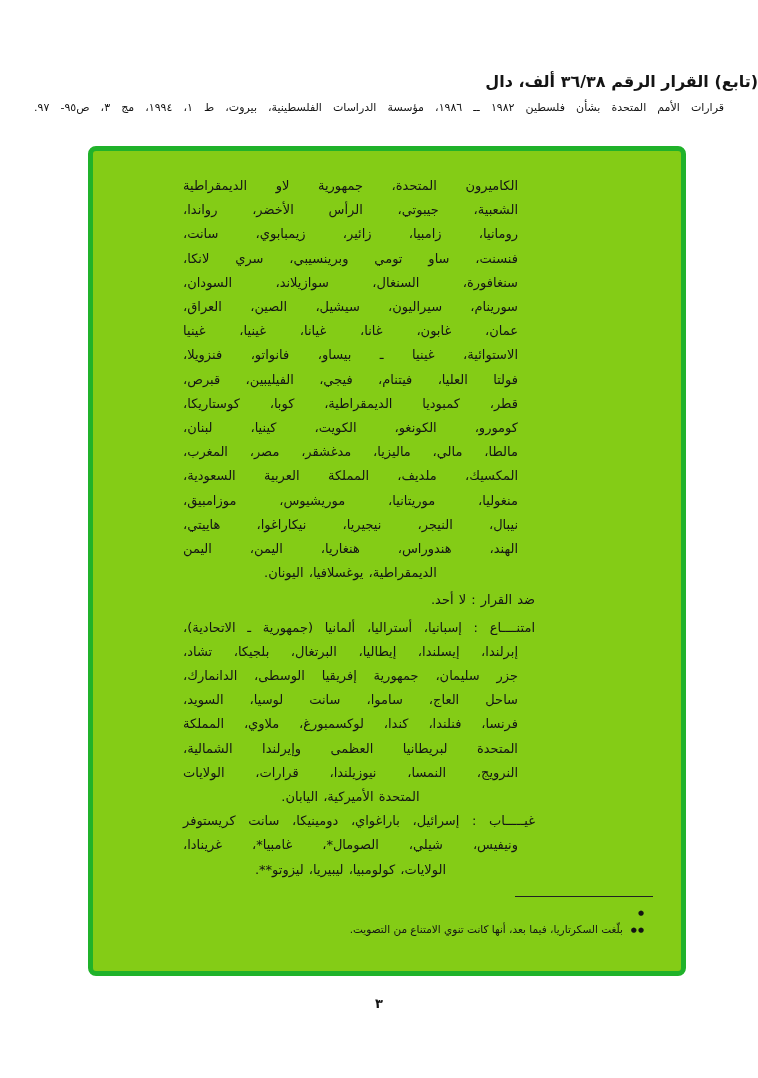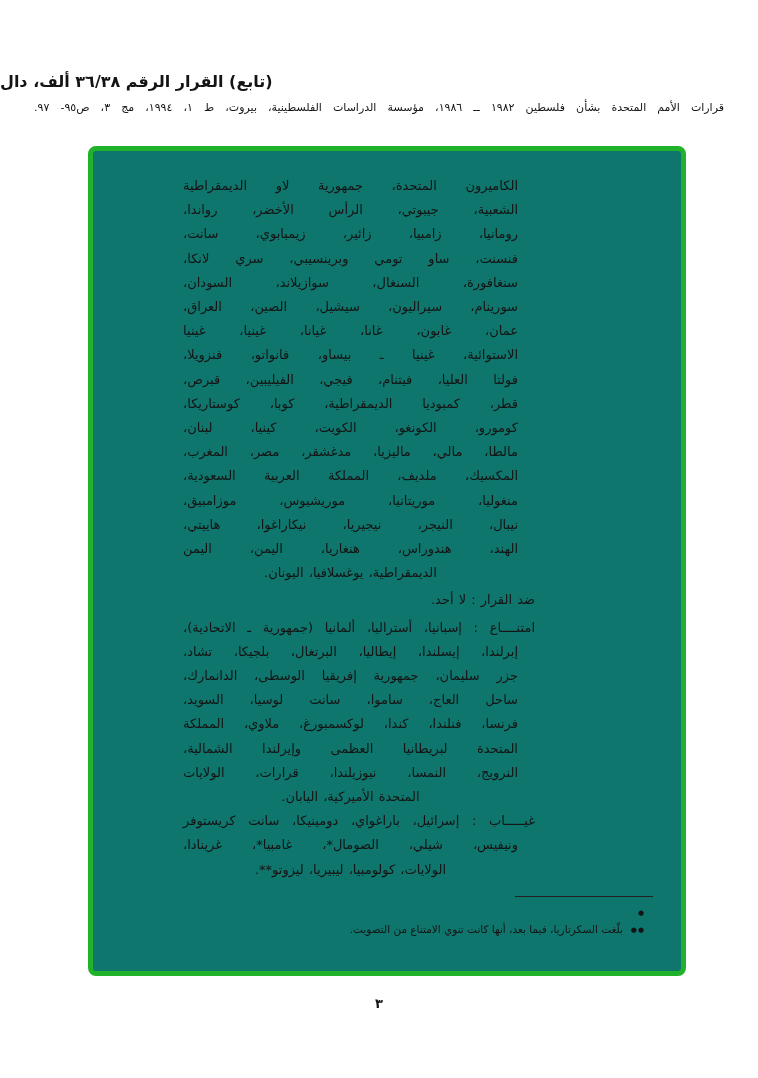--- a/index.html
+++ b/index.html
@@ -2,30 +2,30 @@
 <html lang="ar" style="--green: #20b22a;"><head>
 <meta charset="utf-8">
 <style>
   html,body{margin:0;padding:0;}
   body{
     width:758px;height:1078px;background:#ffffff;position:relative;
     font-family:"DejaVu Sans",sans-serif;color:#141414;overflow:hidden;
   }
   .header{padding-top:72px;}
   .title{
-    direction:rtl;text-align:left;font-weight:bold;font-size:16px;line-height:20px;
+    direction:rtl;text-align:right;font-weight:bold;font-size:16px;line-height:20px;
   }
   .subtitle{
     direction:rtl;width:690px;margin:8px auto 0 auto;font-weight:normal;font-size:11px;
     line-height:15px;text-align:justify;text-align-last:justify;white-space:nowrap;
   }
   .green-box{
     position:absolute;left:88px;top:146px;width:598px;height:830px;
     box-sizing:border-box;border:5px solid var(--green,#20b22a);border-radius:8px;
-    background:#0f766e;
+    background:#84cc16;
   }
   .box-content{
     direction:rtl;padding:20px 146px 0 90px;font-size:13px;
   }
   .line{
     line-height:24.2px;text-align:justify;text-align-last:justify;
     word-spacing:1px;
   }
   .pr{padding-left:0;padding-right:17px;}
   .center{text-align-last:center;}

